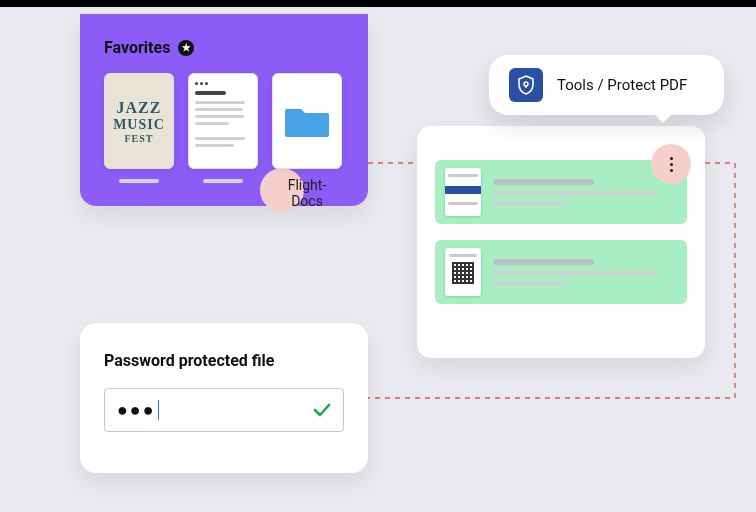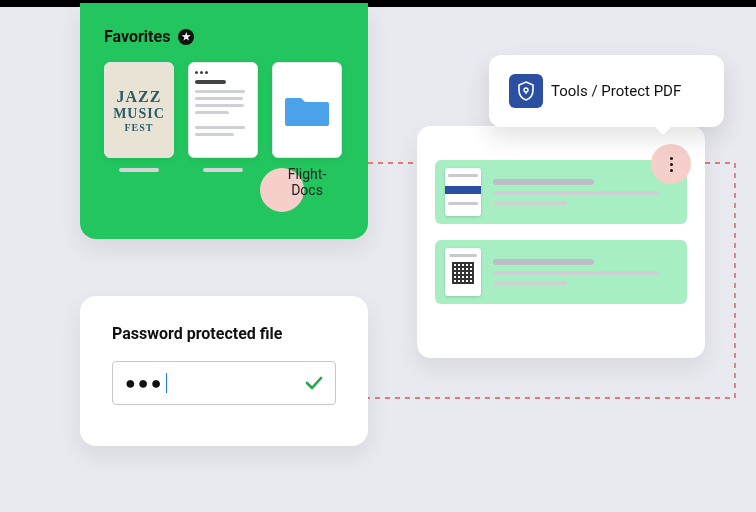--- a/index.html
+++ b/index.html
@@ -14,24 +14,24 @@
     position: absolute;
     top: 0; left: 0; right: 0;
     height: 7px;
     background: #000;
   }
 
   
   .favorites-card {
     position: absolute;
     left: 80px;
-    top: 3px;
+    top: 14px;
     width: 288px;
-    height: 236px;
-    background: #22c55e;
+    height: 192px;
+    background: #8b5cf6;
     border-radius: 0 0 16px 16px;
     box-shadow: 0 10px 24px rgba(0,0,0,0.08);
     padding: 24px;
   }
   .fav-header {
     display: flex;
     align-items: center;
     gap: 8px;
     font-weight: 700;
     font-size: 16px;
@@ -104,27 +104,27 @@
     background: #f7cfca;
     border-radius: 50%;
   }
 
   
   .tooltip {
     position: absolute;
     left: 489px;
     top: 55px;
     width: 235px;
-    height: 72px;
-    background: #fff;
-    border-radius: 12px;
+    height: 60px;
+    background: #fff;
+    border-radius: 19px;
     box-shadow: 0 10px 24px rgba(0,0,0,0.12);
     display: flex;
     align-items: center;
-    gap: 8px;
+    gap: 14px;
     padding: 0 20px;
     z-index: 5;
   }
   .tooltip::after{
     content:"";
     position:absolute;
     bottom:-8px; left:166px;
     width:0;height:0;
     border-left:8px solid transparent;
     border-right:8px solid transparent;
@@ -193,27 +193,27 @@
   .file-text { flex:1; display:flex; flex-direction:column; gap:6px;}
   .ft-line { height:6px; background:#bdbdc5; border-radius:3px;}
   .ft1{ width:55%;}
   .ft2{ width:90%; height:4px; background:#cfcfd6;}
   .ft3{ width:40%; height:4px; background:#cfcfd6;}
 
   
   .password-card {
     position: absolute;
     left: 80px;
-    top: 296px;
+    top: 323px;
     width: 288px;
     height: 150px;
     background: #fff;
     border-radius: 16px;
     box-shadow: 0 10px 24px rgba(0,0,0,0.08);
-    padding: 28px 32px;
+    padding: 28px 24px;
     z-index: 3;
   }
   .pwd-title {
     font-weight: 700;
     font-size: 16px;
     color: #111;
     margin-bottom: 18px;
   }
   .pwd-input {
     width: 100%;

